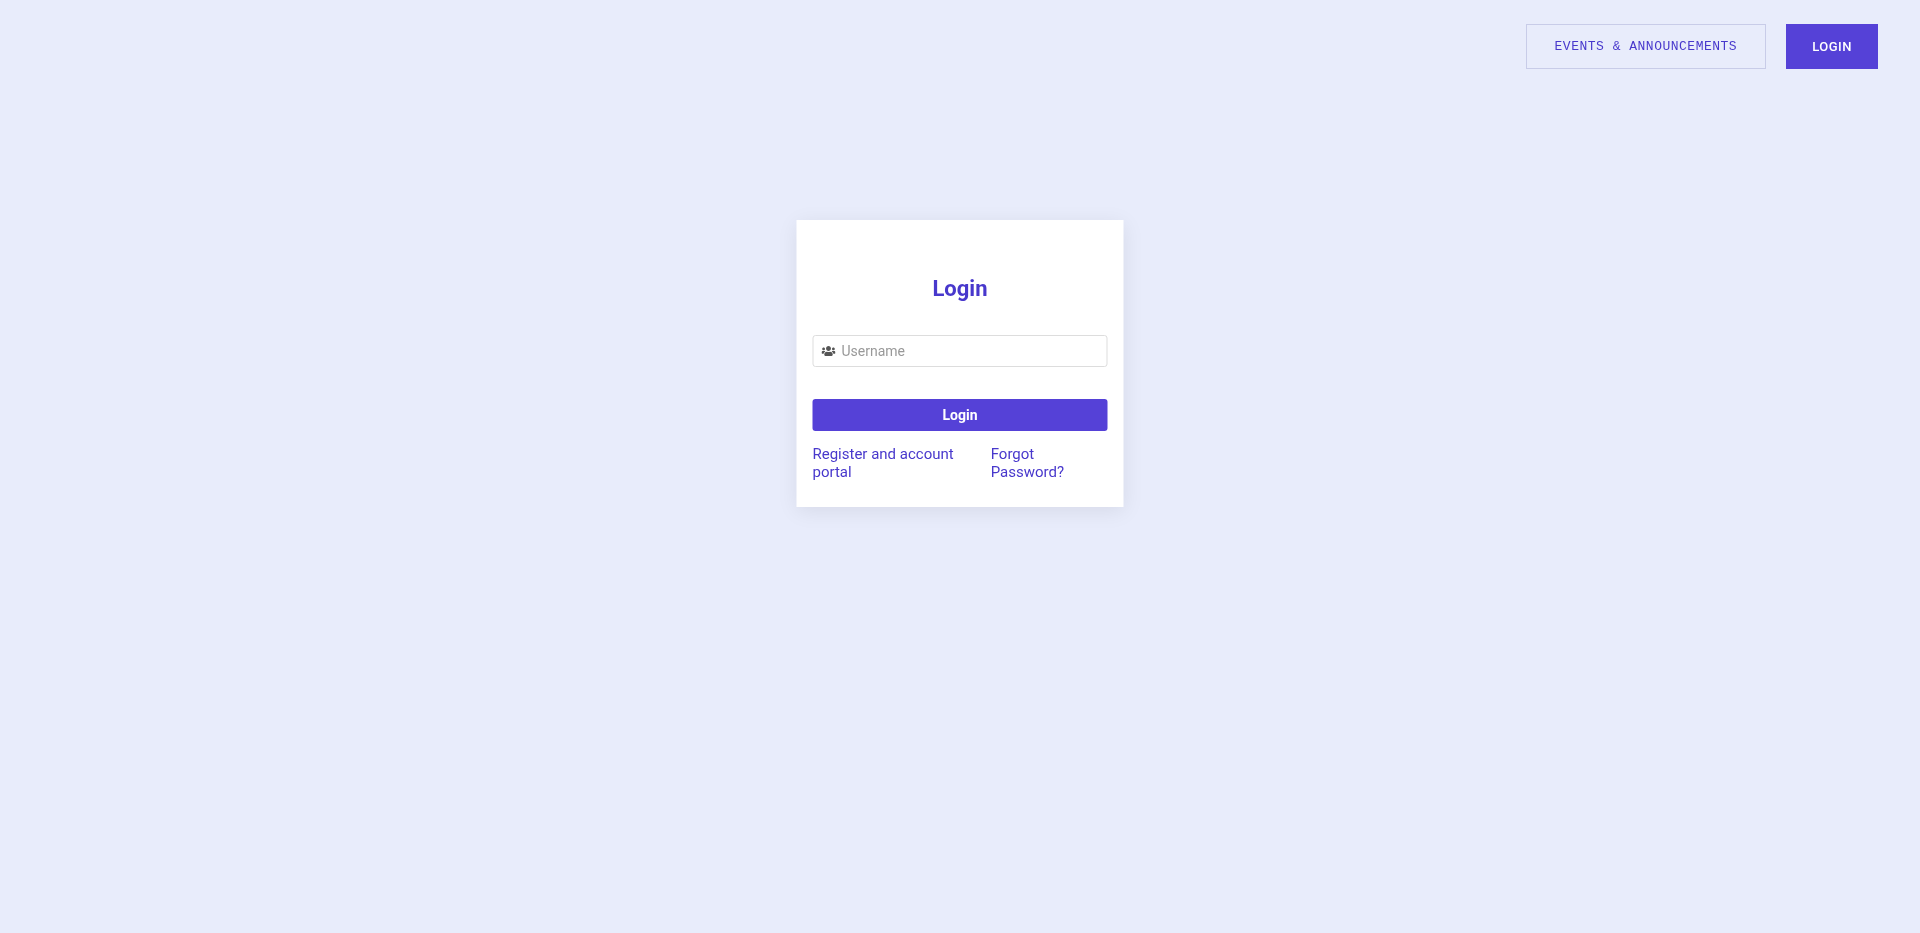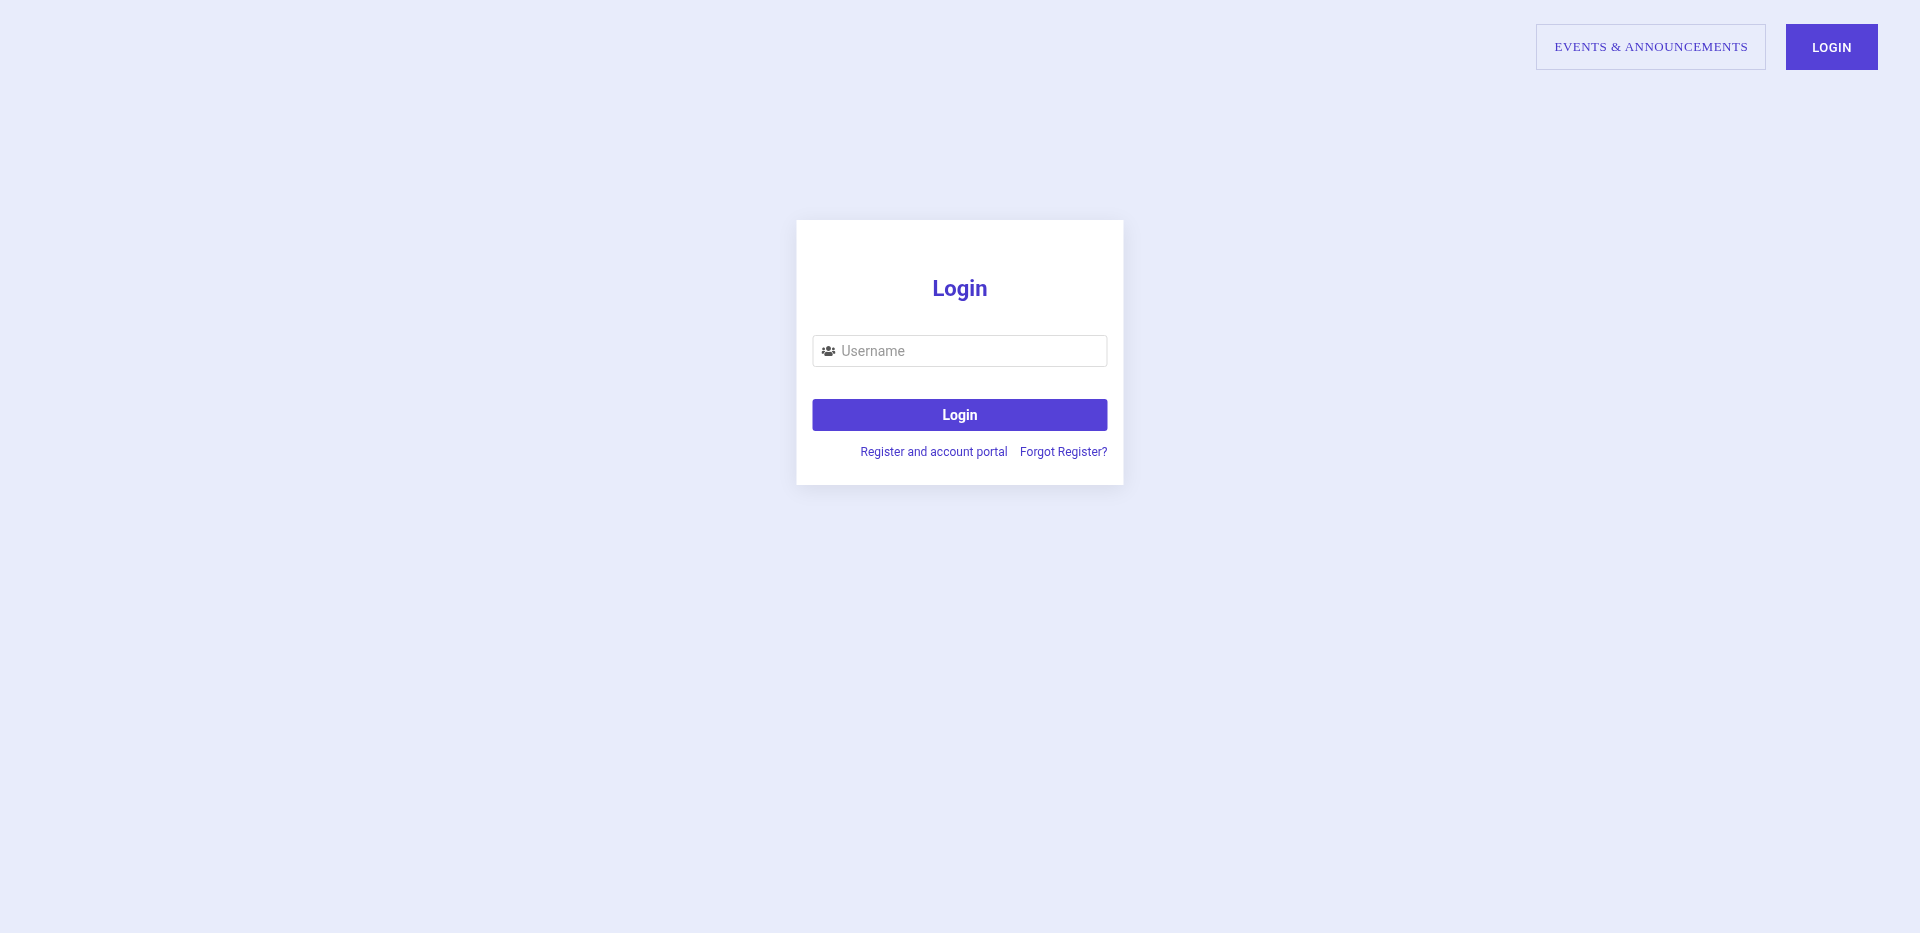--- a/index.html
+++ b/index.html
@@ -17,29 +17,29 @@
 
     .top-nav {
       position: absolute;
       top: 24px;
       right: 42px;
       display: flex;
       gap: 20px;
     }
 
     .nav-button-outline {
-      padding: 14px 17px;
+      padding: 14px 28px;
       background-color: transparent;
       border: 1px solid #c8cce8;
       color: #4838cc;
       font-size: 13px;
       font-weight: 500;
       letter-spacing: 0.5px;
       cursor: pointer;
-      font-family: Liberation Serif, serif;
+      font-family: Liberation Mono, monospace;
     }
 
     .nav-button-solid {
       padding: 14px 26px;
       background-color: #5541d7;
       border: none;
       color: #ffffff;
       font-size: 13px;
       font-weight: 500;
       letter-spacing: 0.5px;
@@ -121,22 +121,21 @@
       font-size: 14px;
       font-weight: 700;
       cursor: pointer;
       font-family: inherit;
       margin-bottom: 14px;
     }
 
     .links-row {
       display: flex;
       justify-content: space-between;
-      font-size: 12px;
-      margin-left: 48px;
+      font-size: 15px;
     }
 
     .link {
       color: #4838cc;
       text-decoration: none;
       cursor: pointer;
     }
   </style>
 </head>
 <body>
@@ -154,15 +153,15 @@
       <path d="M96 224c35.3 0 64-28.7 64-64s-28.7-64-64-64-64 28.7-64 64 28.7 64 64 64zm448 0c35.3 0 64-28.7 64-64s-28.7-64-64-64-64 28.7-64 64 28.7 64 64 64zm32 32h-64c-17.6 0-33.5 7.1-45.1 18.6 40.3 22.1 68.9 62 75.1 109.4h66c17.7 0 32-14.3 32-32v-32c0-35.3-28.7-64-64-64zm-256 0c61.9 0 112-50.1 112-112S381.9 32 320 32 208 82.1 208 144s50.1 112 112 112zm76.8 32h-8.3c-20.8 10-43.9 16-68.5 16s-47.6-6-68.5-16h-8.3C179.6 288 128 339.6 128 403.2V432c0 26.5 21.5 48 48 48h288c26.5 0 48-21.5 48-48v-28.8c0-63.6-51.6-115.2-115.2-115.2zm-223.7-13.4C161.5 263.1 145.6 256 128 256H64c-35.3 0-64 28.7-64 64v32c0 17.7 14.3 32 32 32h65.9c6.3-47.4 34.9-87.3 75.2-109.4z"></path>
     </svg>
     <input type="text" class="text-input" placeholder="Username" style="">
   </div>
 
 
   <button class="login-button">Login</button>
 
   <div class="links-row">
     <a class="link">Register and account portal</a>
-    <a class="link">Forgot Register?</a>
+    <a class="link">Forgot Password?</a>
   </div>
 </div>
 
 </body></html>

